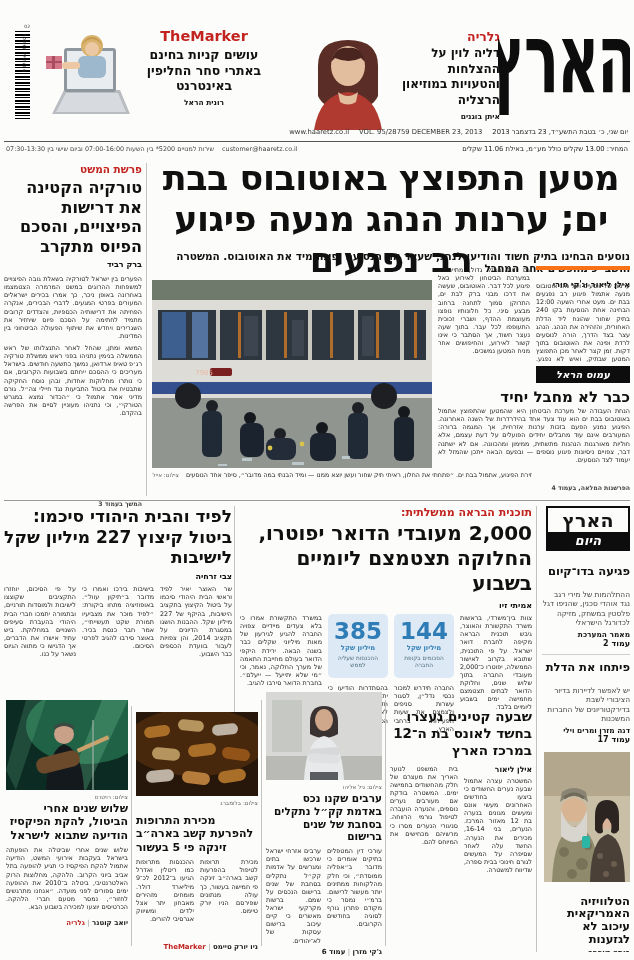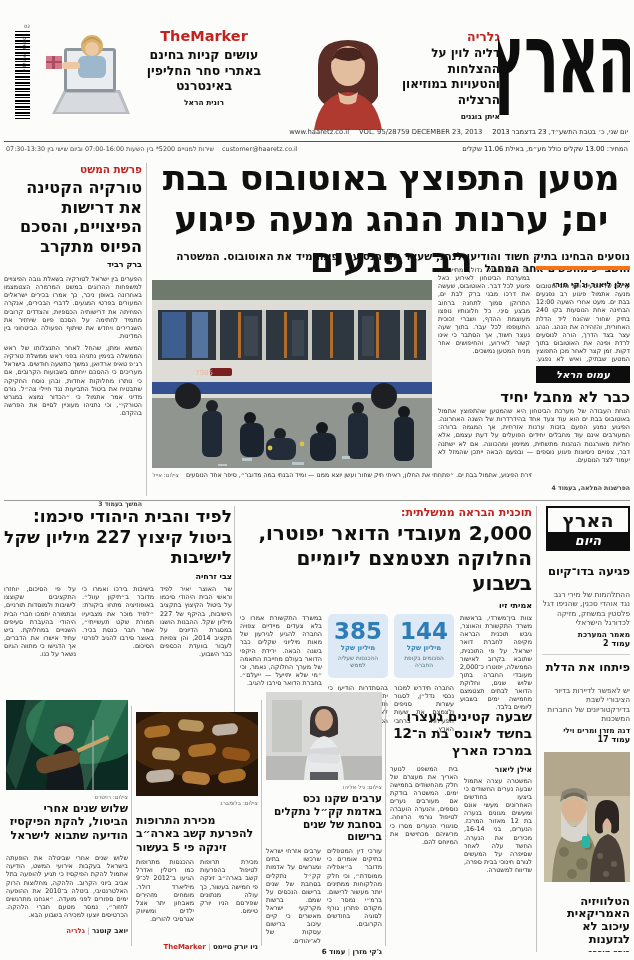--- a/index.html
+++ b/index.html
@@ -304,21 +304,21 @@
         <circle cx="58" cy="34" r="10" fill="#c9a189"></circle>
         <path d="M48,30 q10,-8 20,0 l0,-4 q-10,-7 -20,0z" fill="#3a4a42"></path>
         <path d="M40,90 q2,-40 18,-46 q18,6 20,46z" fill="#14191d"></path>
         <rect x="30" y="54" width="44" height="16" rx="7" transform="rotate(-14 52 62)" fill="#6b4a2c"></rect>
         <rect x="70" y="42" width="34" height="4" transform="rotate(-24 87 44)" fill="#caa26a"></rect>
         <rect x="86" y="20" width="2" height="70" fill="#9fb3a8" opacity="0.6"></rect>
       </svg>
     </div>
     <div class="credit" style="text-align:right;">צילום: רויטרס</div>
     <div class="hl" style="font-size:11px;line-height:1.22;text-align:right;margin-top:2px;">שלוש שנים אחרי הביטול, להקת הפיקסיז הודיעה שתבוא לישראל</div>
-    <div class="bt" style="height:70px;margin-top:12px;">שלוש שנים אחרי שביטלה את הופעתה בישראל בעקבות אירועי המשט, הודיעה אתמול להקת הפיקסיז כי תגיע להופעה בתל אביב ביוני הקרוב. הלהקה, מחלוצות הרוק האלטרנטיבי, ביטלה ב־2010 את ההופעה ימים ספורים לפני מועדה. ״אנחנו מתרגשים לחזור״, נמסר מטעם חברי הלהקה. הכרטיסים יוצעו למכירה בשבוע הבא.</div>
+    <div class="bt" style="height:70px;margin-top:4px;">שלוש שנים אחרי שביטלה את הופעתה בישראל בעקבות אירועי המשט, הודיעה אתמול להקת הפיקסיז כי תגיע להופעה בתל אביב ביוני הקרוב. הלהקה, מחלוצות הרוק האלטרנטיבי, ביטלה ב־2010 את ההופעה ימים ספורים לפני מועדה. ״אנחנו מתרגשים לחזור״, נמסר מטעם חברי הלהקה. הכרטיסים יוצעו למכירה בשבוע הבא.</div>
     <div class="foot" style="margin-top:3px;">
       <span>יואב קוטנר</span>
       <span class="sep">|</span>
       <span class="sec">גלריה</span>
     </div>
   </div>
 
   <div class="vr" style="left:131px;top:706px;height:240px;"></div>
 
   <div class="abs" style="left:136px;top:712px;width:122px;">

